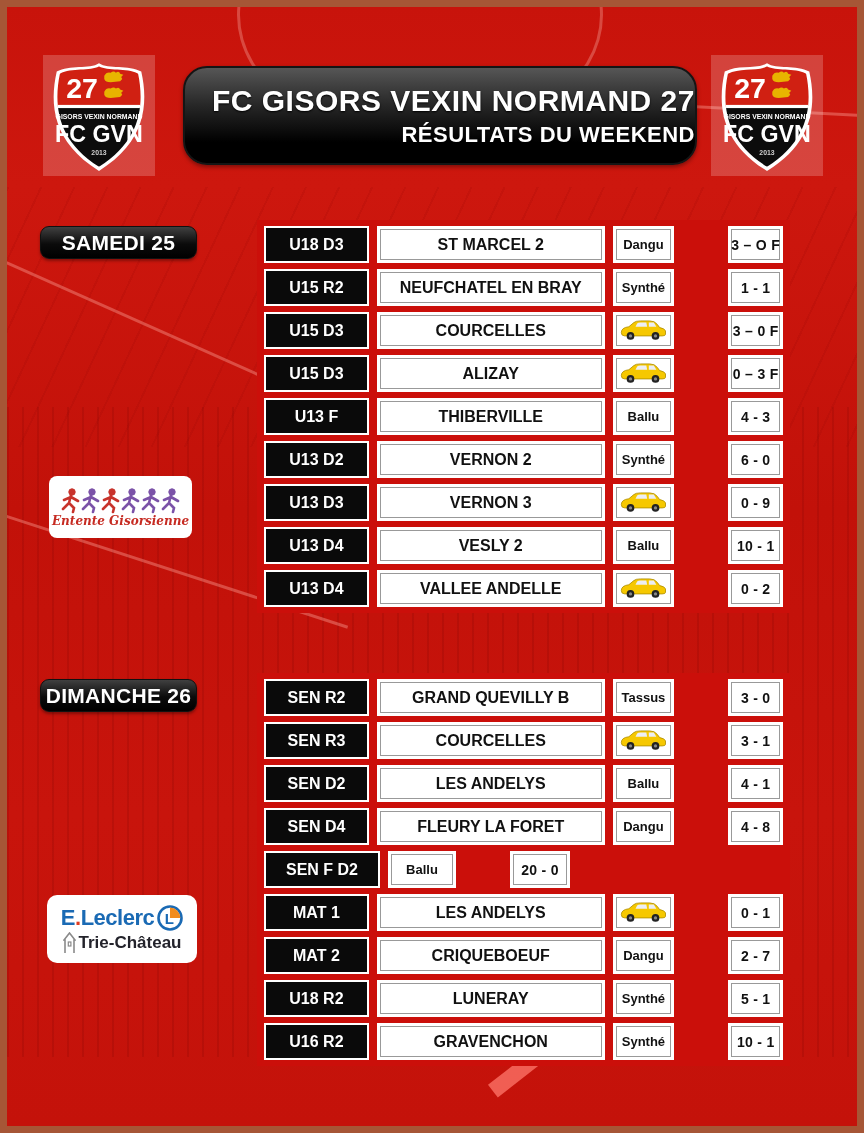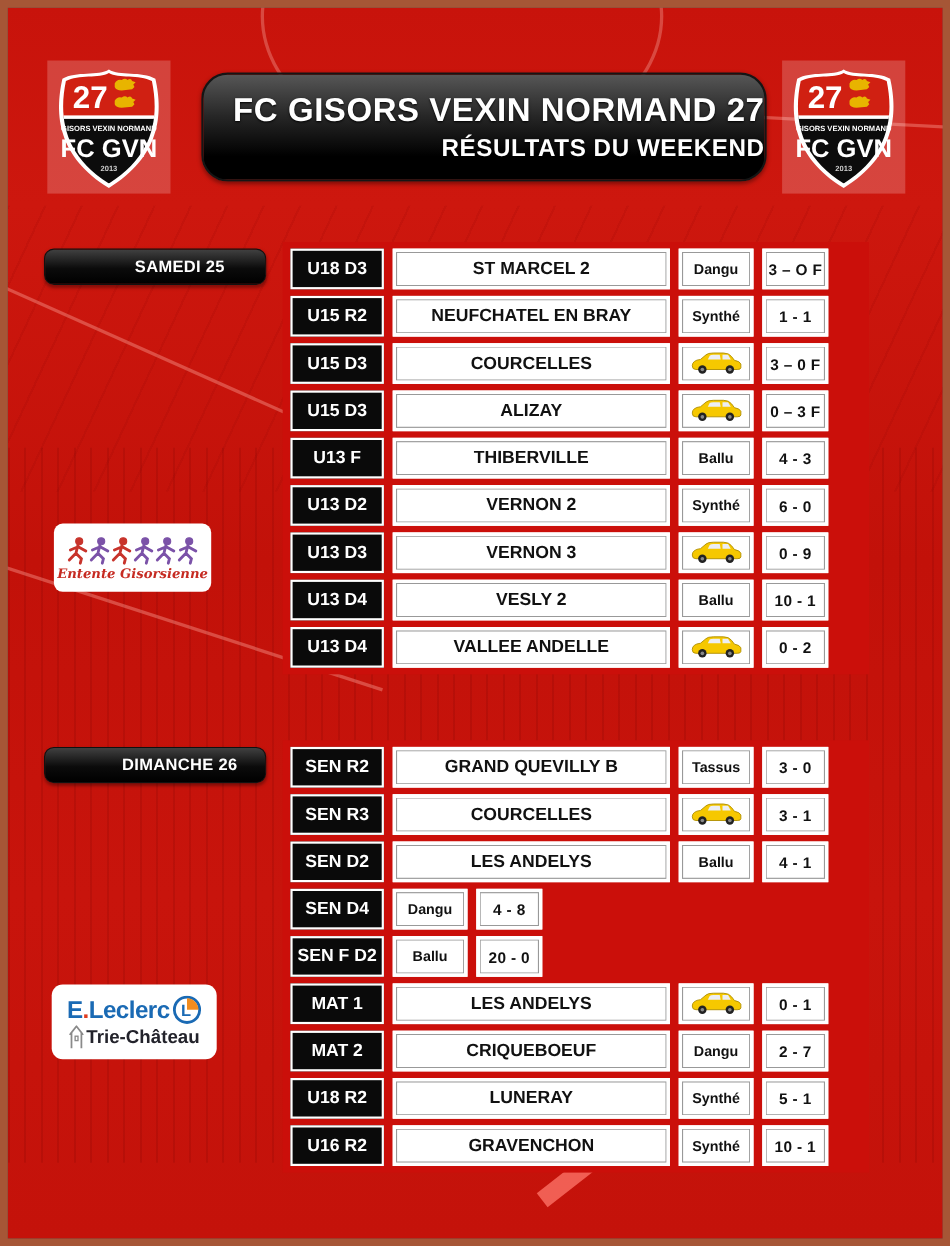--- a/index.html
+++ b/index.html
@@ -41,38 +41,37 @@
 
   
   .badge-wrap{position:absolute;top:48px;width:112px;height:121px;background:rgba(255,255,255,.20);
     display:flex;align-items:center;justify-content:center;}
   .badge-left{left:36px;} .badge-right{left:704px;}
 
   
   .section-label{
     position:absolute;left:33px;width:155px;height:31px;border-radius:9px;
     background:linear-gradient(180deg,#404040,#0b0b0b 55%,#000);
-    border:1px solid #111;color:#fff;font-weight:bold;font-size:15px;
+    border:1px solid #111;color:#fff;font-weight:bold;font-size:21px;
     display:flex;align-items:center;justify-content:center;letter-spacing:.3px;
     box-shadow:0 2px 3px rgba(0,0,0,.35);
-    padding-left:45px;
   }
   .lbl-sat{top:219px;} .lbl-sun{top:672px;}
 
   
   .rtable{position:absolute;left:250px;width:533px;box-sizing:border-box;padding:6px 7px;background:#cb0f0a;}
   .rt-sat{top:213px;} .rt-sun{top:666px;}
   .rrow{display:flex;gap:8px;height:37px;margin-bottom:6px;}
   .rrow:last-child{margin-bottom:0;}
   .cell{box-sizing:border-box;display:flex;align-items:center;justify-content:center;overflow:hidden;}
-  .cell.cat{width:85px;background:#0a0a0a;border:2px solid #fff;color:#fff;font-weight:bold;font-size:16px;}
+  .cell.cat{width:116px;background:#0a0a0a;border:2px solid #fff;color:#fff;font-weight:bold;font-size:16px;}
   .cell.white{background:#fff;border:3px solid #fff;box-shadow:inset 0 0 0 1px #999;color:#111;font-weight:bold;}
   .cell.opp{width:252px;font-size:16px;}
   .cell.venue{width:68px;font-size:13px;}
-  .cell.score{width:60px;font-size:14px;letter-spacing:.3px;white-space:nowrap;}
+  .cell.score{width:60px;font-size:14px;letter-spacing:.3px;white-space:nowrap;margin-left:46px;}
   .cell.venue svg{display:block;}
 
   
   .sponsor{position:absolute;background:#fff;display:flex;flex-direction:column;align-items:center;justify-content:center;}
   .entente{left:42px;top:469px;width:143px;height:58px;border-radius:8px;padding:2px 0;}
   .entente .script{font-family:"DejaVu Serif",serif;font-style:italic;font-weight:bold;color:#c62b22;font-size:12px;margin-top:-2px;}
   .leclerc{left:40px;top:888px;width:150px;height:68px;border-radius:10px;gap:1px;}
   .lec-line1{display:flex;align-items:center;gap:3px;font-weight:bold;font-size:22px;color:#1a6ab4;letter-spacing:-.5px;}
   .lec-line1 .dot{color:#e03c20;}
   .lec-line2{display:flex;align-items:center;gap:3px;font-weight:bold;font-size:17px;color:#23232b;}
@@ -267,20 +266,21 @@
         <div class="cell white score">3 - 1</div>
       </div>
       <div class="rrow">
         <div class="cell cat">SEN D2</div>
         <div class="cell white opp">LES ANDELYS</div>
         <div class="cell white venue">Ballu</div>
         <div class="cell white score">4 - 1</div>
       </div>
       <div class="rrow">
         <div class="cell cat">SEN D4</div>
+        <div class="cell white opp">FLEURY LA FORET</div>
         <div class="cell white venue">Dangu</div>
         <div class="cell white score">4 - 8</div>
       </div>
       <div class="rrow">
         <div class="cell cat">SEN F D2</div>
         <div class="cell white venue">Ballu</div>
         <div class="cell white score">20 - 0</div>
       </div>
       <div class="rrow">
         <div class="cell cat">MAT 1</div>

